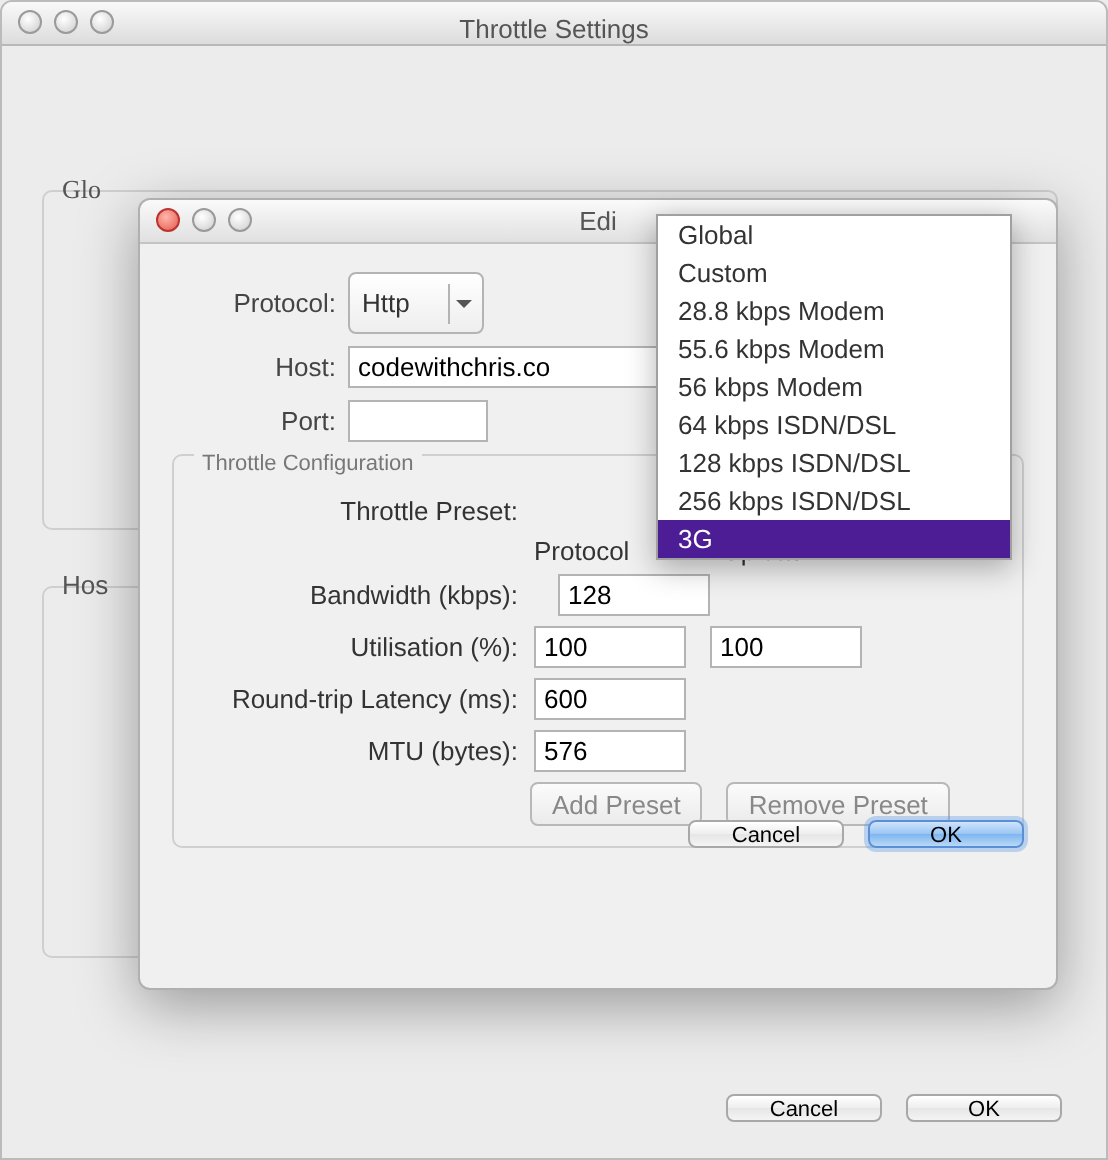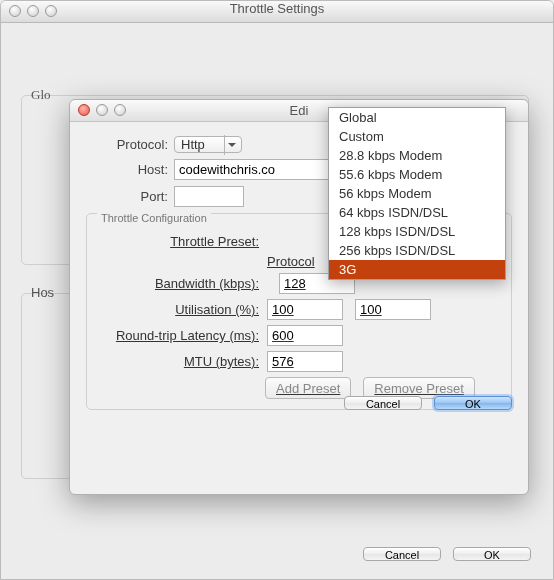--- a/index.html
+++ b/index.html
@@ -15,21 +15,21 @@
     overflow: hidden;
     border: 1px solid #bbb;
     border-radius: 6px 6px 0 0;
   }
   
   .outer-titlebar {
     height: 22px;
     background: linear-gradient(#f9f9f9, #dcdcdc);
     border-bottom: 1px solid #b8b8b8;
     display: flex;
-    align-items: flex-start;
+    align-items: flex-end;
     position: relative;
   }
   .traffic {
     position: absolute; left: 8px; top: 4px; display: flex; gap: 6px;
   }
   .traffic .dot {
     width: 12px; height: 12px; border-radius: 50%;
     background: radial-gradient(circle at 40% 35%, #fff, #ccc);
     border: 0.5px solid #9a9a9a;
   }
@@ -101,31 +101,30 @@
   .form-row label.lbl { width: 82px; text-align:right; margin-right:6px; font-size:13px; color:#444;}
   .text-input, .select {
     height:21px; border:1px solid #b4b4b4; background:#fff; font-size:13px;
     padding:1px 4px;
   }
   .text-input.host { width:285px;}
   .text-input.port { width:70px;}
   .select {
     display:flex;align-items:center;gap:19px;padding:0 2px 0 6px;
     background:linear-gradient(#fff,#eee);border-radius:4px;
-    height:17px;position:relative;width:68px;
+    height:31px;position:relative;width:68px;
   }
   .select .chev{
     width:16px;height:20px;display:flex;align-items:center;justify-content:center;
     border-left:1px solid #b4b4b4;margin-left:auto;
   }
   .fieldset {
     border:1px solid #cfcfcf;border-radius:5px;
     margin-top:6px;padding:20px 10px 10px 10px;
     position:relative;
-    text-decoration:underline;
   }
   .fieldset-legend{
     position:absolute;top:-2px;left:10px;background:#f0f0f0;
     padding:0 4px;font-size:11px;color:#777;
   }
   .cfg-row{display:flex;align-items:center;margin-bottom:5px;}
   .cfg-row label{width:162px;text-align:right;margin-right:8px;font-size:13px;color:#333;}
   .cfg-row .num{width:76px;height:21px;border:1px solid #b4b4b4;background:#fff;font-size:13px;padding:1px 4px;}
   .col-headers{display:flex;margin-left:170px;gap:18px;font-size:13px;margin-bottom:4px;}
   .col-headers span{width:76px;}
@@ -141,21 +140,21 @@
     position:absolute;
     left:258px; top:7px;
     width:178px;
     background:#fff;
     border:1px solid #a0a0a0;
     box-shadow:0 4px 14px rgba(0,0,0,0.3);
     z-index:50;
     font-size:13px;
   }
   .dropdown .opt{padding:2px 10px;white-space:nowrap;}
-  .dropdown .opt.selected{background:#c2410c;color:#fff;}
+  .dropdown .opt.selected{background:#4c1d95;color:#fff;}
   svg{display:block;}
 </style>
 </head>
 <body>
 
 <div class="outer-titlebar">
   <div class="traffic">
     <div class="dot"></div>
     <div class="dot"></div>
     <div class="dot"></div>

